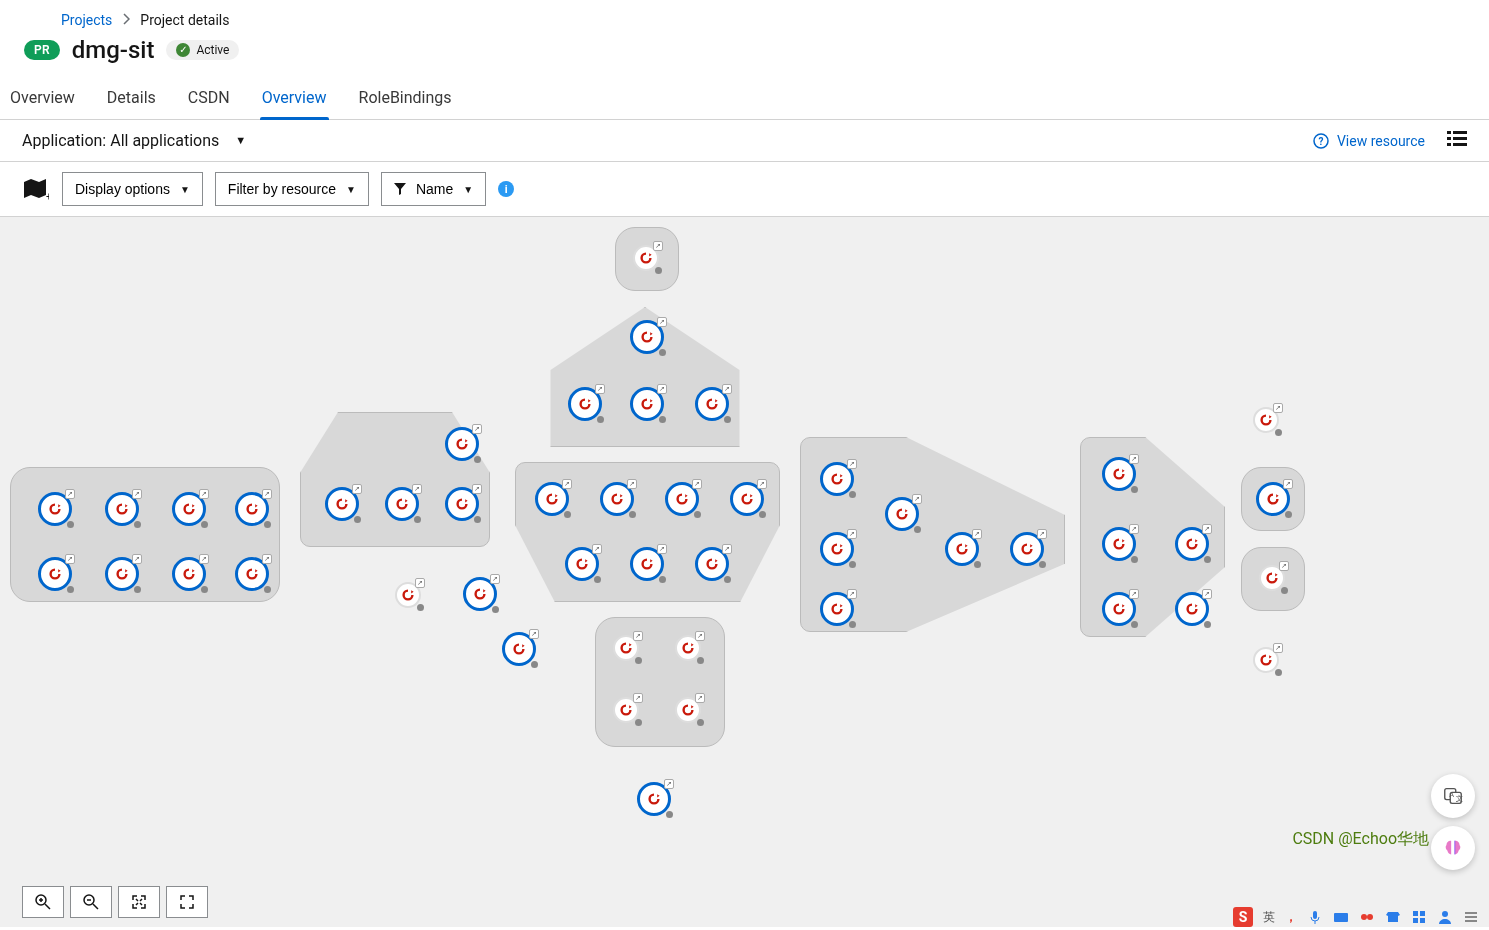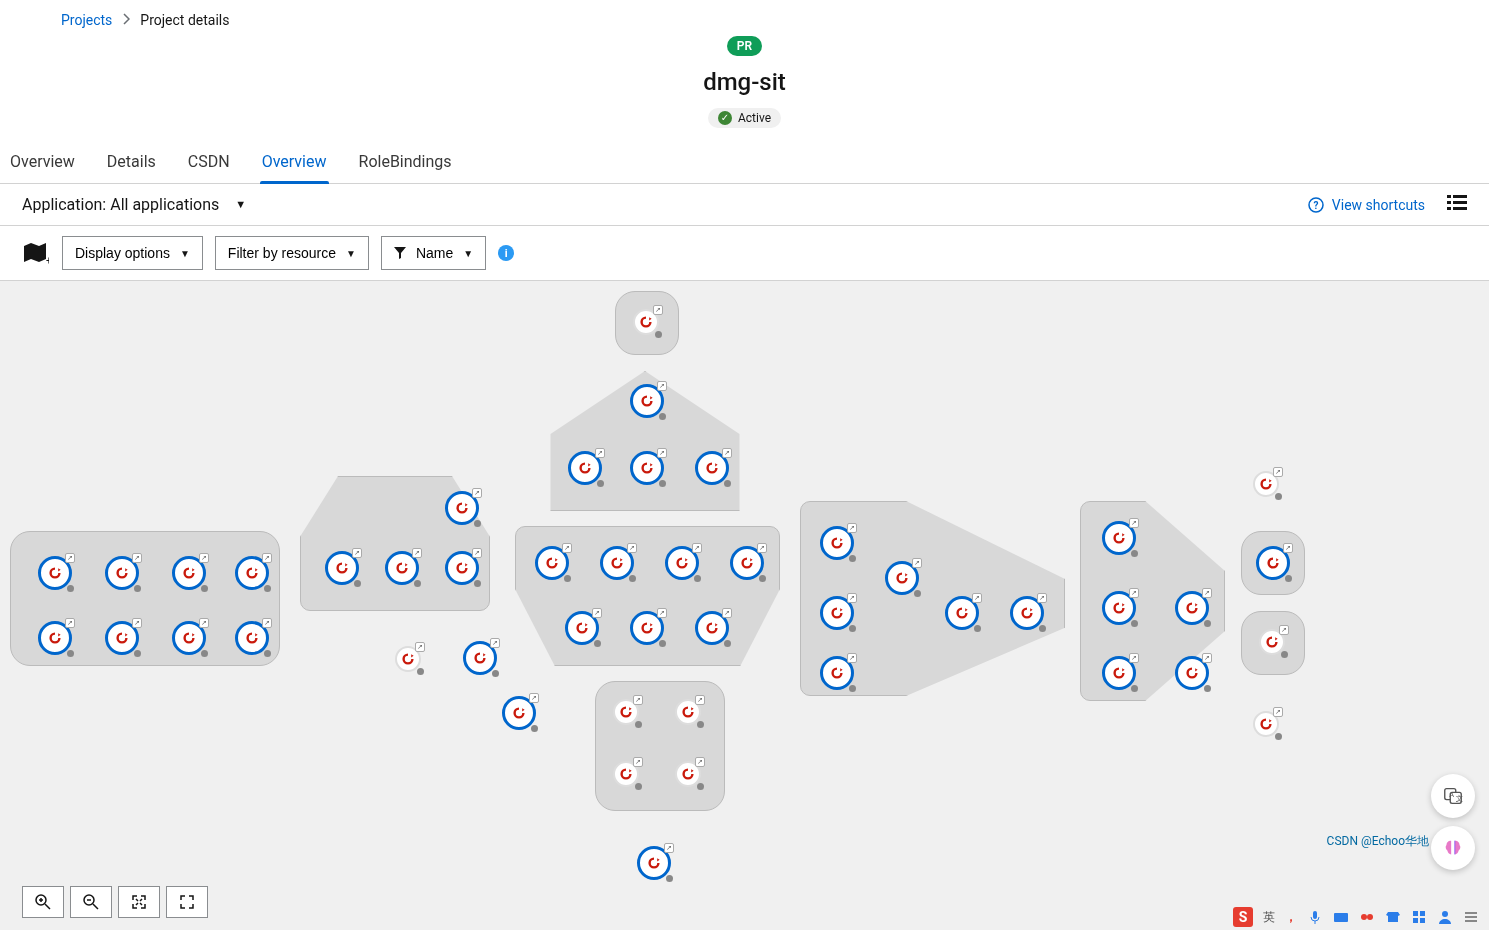--- a/index.html
+++ b/index.html
@@ -3,21 +3,21 @@
 <meta charset="utf-8">
 <style>
   * { box-sizing: border-box; margin: 0; padding: 0; }
   body { font-family: -apple-system, BlinkMacSystemFont, "Segoe UI", Roboto, Helvetica, Arial, sans-serif; font-size: 14px; color: #151515; background: #fff; width:1489px; height:930px; overflow:hidden; position:relative;}
   a { color: #06c; text-decoration: none; cursor:pointer; }
 
   
   .breadcrumb { display:flex; align-items:center; gap:10px; padding: 12px 24px 8px; font-size:14px;margin-left:37px; }
   .breadcrumb .sep { color:#6a6e73; }
   .breadcrumb .cur { color:#151515; }
-  .header-row { display:flex; align-items:center; gap:12px; padding: 0 24px 14px; flex-direction: column; }
+  .header-row { display:flex; align-items:center; gap:12px; padding: 0 24px 14px; }
   .badge-pr { background:#0f9d58; color:#fff; border-radius:14px; padding:3px 10px; font-weight:600; font-size:12px; letter-spacing:0.2px;}
   .proj-name { font-size:24px; font-weight:500; }
   .status-pill { display:inline-flex; align-items:center; gap:6px; background:#f0f0f0; border-radius:12px; padding:3px 10px; font-size:12px; color:#151515;}
   .status-pill .dot { width:14px; height:14px; border-radius:50%; background:#3e8635; display:inline-flex; align-items:center; justify-content:center; color:#fff; font-size:10px; line-height:1;}
   
   
   .tabs { display:flex; gap:28px; padding: 0 8px; border-bottom:1px solid #d2d2d2; }
   .tab { padding:10px 2px 12px; color:#393939; cursor:pointer; position:relative; font-size:16px;}
   .tab.active { color:#06c; }
   .tab.active::after { content:""; position:absolute; left:0; right:0; bottom:-1px; height:3px; background:#06c; border-radius:2px 2px 0 0;}
@@ -56,21 +56,21 @@
   
   .zoom-controls { position:absolute; left:22px; bottom:12px; display:flex; gap:6px;}
   .zoom-btn { width:42px; height:32px; border:1px solid #8a8d90; background:#fff; display:flex; align-items:center; justify-content:center; cursor:pointer;}
   .zoom-btn svg { fill:#151515; width:16px; height:16px;}
   
   
   .fab { position:absolute; right:14px; width:44px; height:44px; border-radius:50%; background:#fff; box-shadow:0 2px 6px rgba(0,0,0,0.2); display:flex; align-items:center; justify-content:center; cursor:pointer;}
   .fab svg { width:22px; height:22px; }
   
   
-  .watermark { position:absolute; right:60px; bottom:80px; color:#0369a1; font-size:12px; pointer-events:none;}
+  .watermark { position:absolute; right:60px; bottom:80px; color:#4d7c0f; font-size:16px; pointer-events:none;}
   .taskbar { position:absolute; left:0; right:0; bottom:0; height:26px; display:flex; align-items:center; justify-content:flex-end; gap:10px; padding:0 10px; font-size:12px; color:#555;}
   .taskbar .sq { width:20px; height:20px; background:#e63c2f; color:#fff; display:flex; align-items:center; justify-content:center; font-weight:700; border-radius:3px; font-size:14px;}
   .taskbar .ic { width:16px; height:16px; display:inline-block;}
 </style>
 </head>
 <body>
 
 <div class="breadcrumb">
   <a>Projects</a>
   <span class="sep">
@@ -102,21 +102,21 @@
   <div class="app-filter">
     <span>Application: All applications</span>
     <span class="caret">▼</span>
   </div>
   <div class="right-tools">
     <div class="shortcuts">
       <svg width="16" height="16" viewBox="0 0 16 16">
           <circle cx="8" cy="8" r="7" fill="none" stroke="#06c" stroke-width="1.5"></circle>
           <text x="8" y="12" text-anchor="middle" font-size="10" fill="#06c" font-weight="bold">?</text>
         </svg>
-      <span>View shortcuts</span>
+      <span>View resource</span>
     </div>
     <span class="list-toggle">
       <svg width="20" height="18" viewBox="0 0 20 18">
           <rect x="0" y="1" width="4" height="3"></rect>
           <rect x="6" y="1" width="14" height="3"></rect>
           <rect x="0" y="7" width="4" height="3"></rect>
           <rect x="6" y="7" width="14" height="3"></rect>
           <rect x="0" y="13" width="4" height="3"></rect>
           <rect x="6" y="13" width="14" height="3"></rect>
         </svg>

